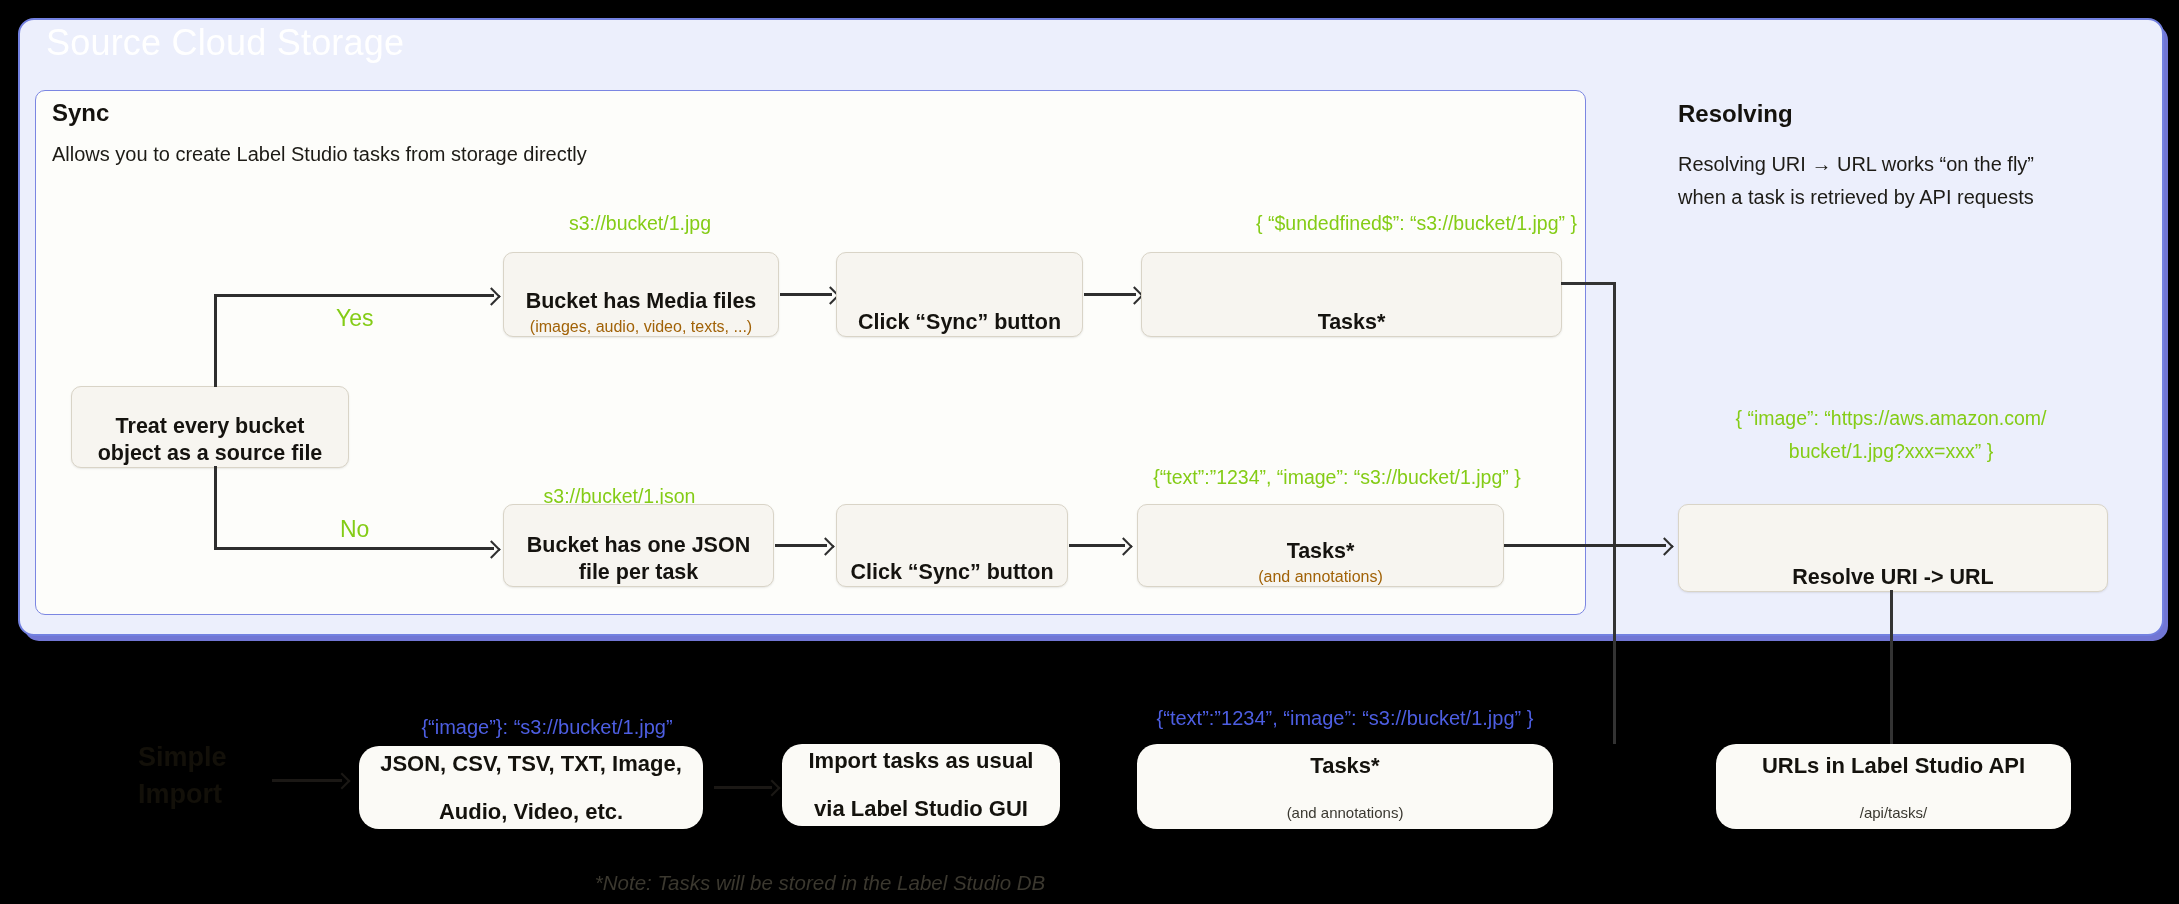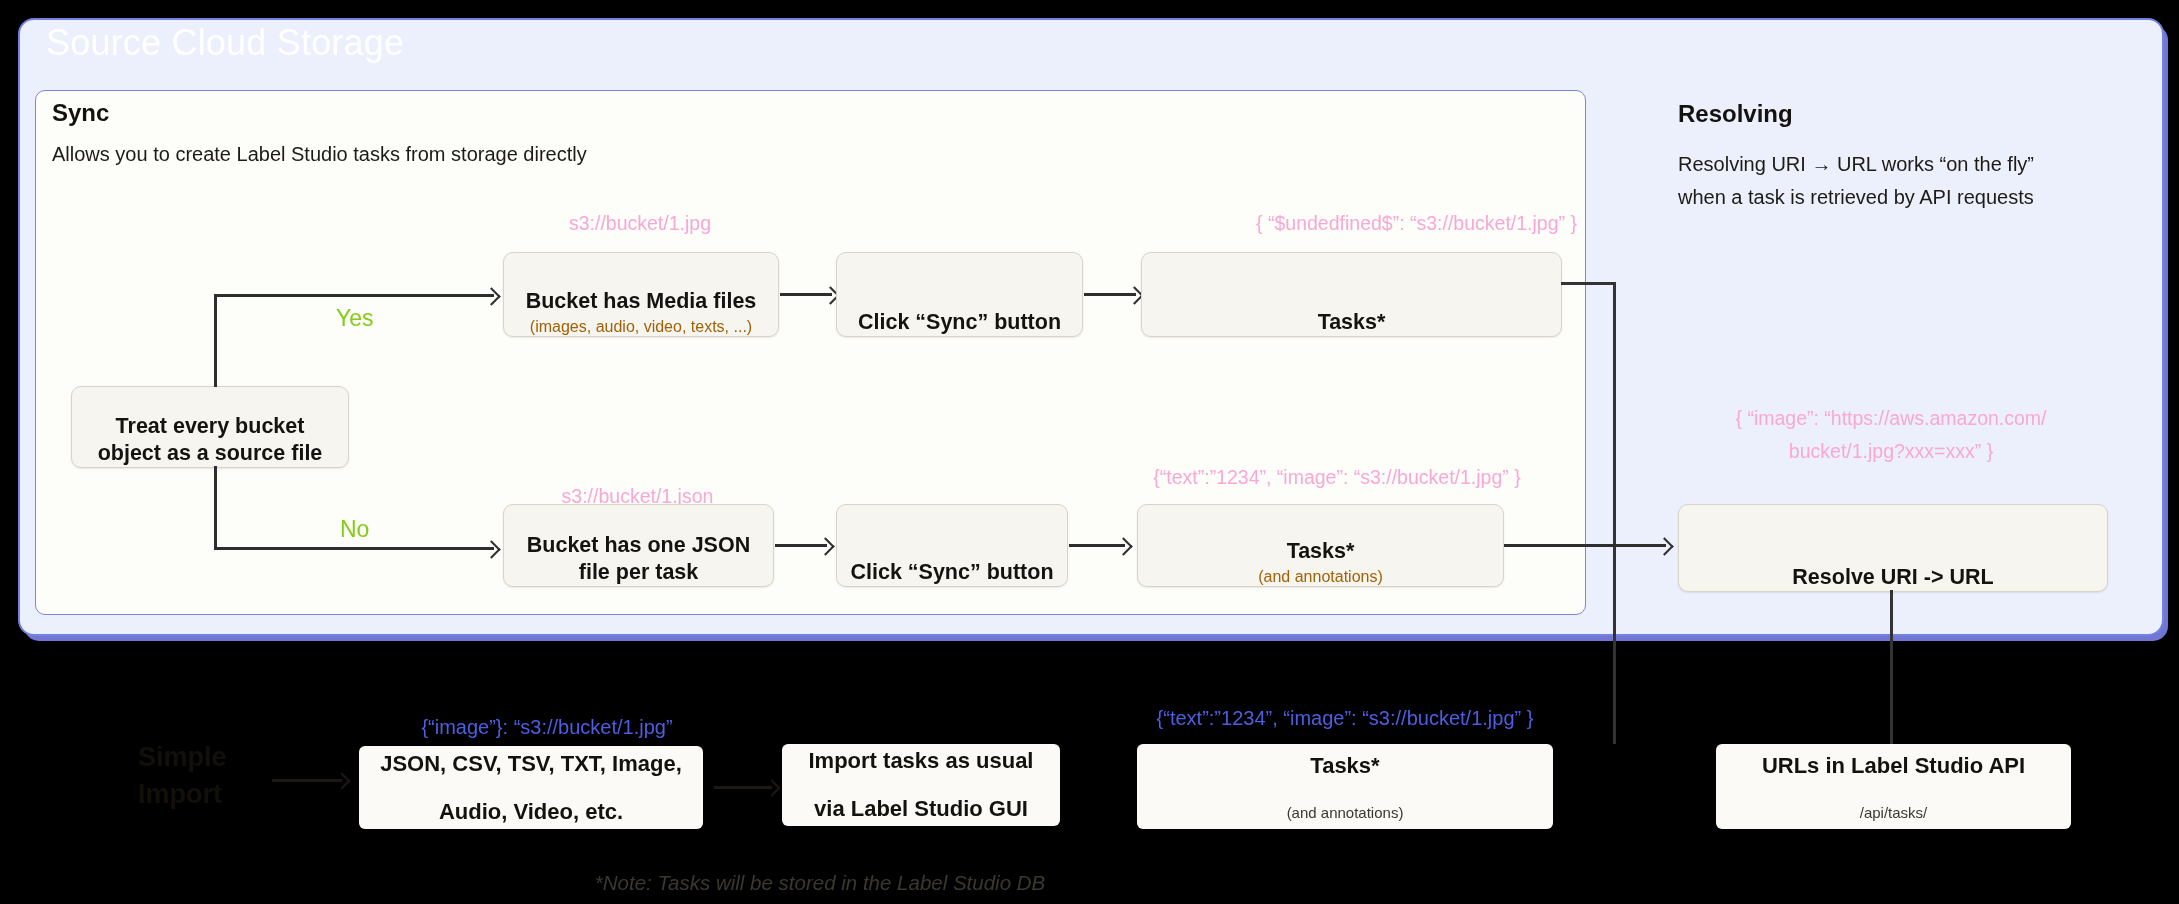--- a/index.html
+++ b/index.html
@@ -20,27 +20,27 @@
   .panel-sub{font-size:20px;color:#1d1b16;}
 
   
   .flow-box{background:#f7f5f0;border:1.5px solid #d9d4c7;border-radius:10px;
     box-shadow:0 1px 2px rgba(40,40,40,.10);display:flex;flex-direction:column;
     align-items:center;justify-content:flex-end;text-align:center;color:#1b1914;}
   .flow-title{font-size:21.5px;font-weight:600;line-height:27px;color:#15130f;}
   .flow-sub{font-size:16px;color:#a16207;margin-top:3px;}
 
   
-  .bottom-box{background:#fbfaf6;border-radius:6px;display:flex;flex-direction:column;
+  .bottom-box{background:#fbfaf6;border-radius:20px;display:flex;flex-direction:column;
     align-items:center;justify-content:center;text-align:center;color:#15130f;gap:20px;}
   .bottom-title{font-size:22px;font-weight:600;line-height:28px;color:#14120d;}
   .bottom-sub{font-size:15px;color:#3a3830;margin-top:4px;}
 
   
-  .blue-label{color:#f9a8d4;font-size:19.5px;white-space:nowrap;text-align:center;}
+  .blue-label{color:#84cc16;font-size:19.5px;white-space:nowrap;text-align:center;}
   .blue-label-bold{color:#4d5ee2;font-size:20px;font-weight:400;white-space:nowrap;text-align:center;}
 
   
   .hline{height:2.5px;background:#2e2e2e;}
   .vline{width:2.5px;background:#2e2e2e;}
   .thickline{background:#333;}
   .chev{width:11px;height:11px;border-top:2.5px solid #2e2e2e;border-right:2.5px solid #2e2e2e;
     transform:rotate(45deg);}
   .branch-label{font-size:23px;font-weight:400;color:#84cc16;}
 
@@ -93,21 +93,21 @@
 
 <div class="abs blue-label" style="left:1207px;top:212px;width:419px;">{ “$undedfined$”: “s3://bucket/1.jpg” }</div>
 
 <div class="abs flow-box" style="left:1141px;top:252px;width:419px;height:83px;">
   <div class="flow-title">Tasks*</div>
 </div>
 
 <div class="abs hline thickline" style="left:1561px;top:282px;width:55px;height:3px;"></div>
 <div class="abs vline thickline" style="left:1613px;top:282px;width:3px;height:462px;"></div>
 
-<div class="abs blue-label" style="left:503px;top:485px;width:269px;">s3://bucket/1.json</div>
+<div class="abs blue-label" style="left:485px;top:485px;width:269px;">s3://bucket/1.json</div>
 
 <div class="abs flow-box" style="left:503px;top:504px;width:269px;height:81px;">
   <div class="flow-title">Bucket has one JSON</div>
   <div class="flow-title">file per task</div>
 </div>
 
 <div class="abs hline" style="left:775px;top:544px;width:52px;"></div>
 <div class="abs chev" style="left:819px;top:540px;"></div>
 
 <div class="abs flow-box" style="left:836px;top:504px;width:230px;height:81px;">

